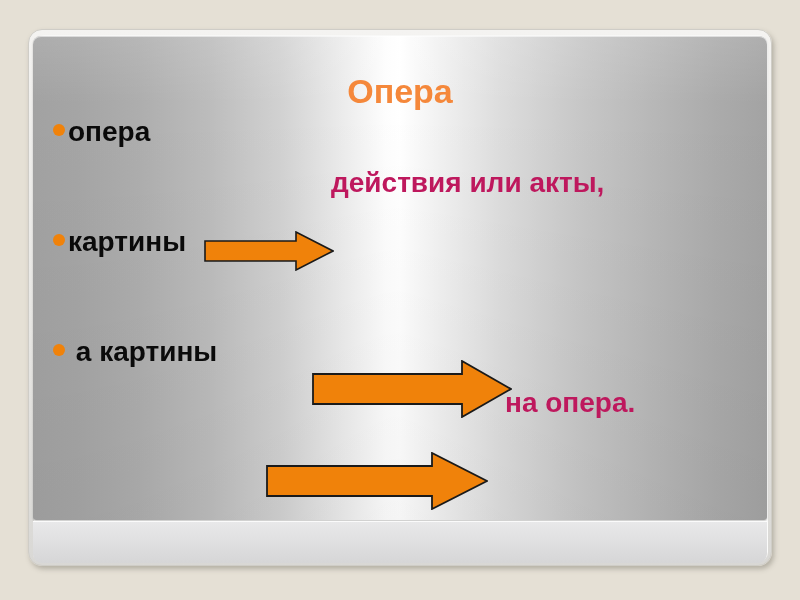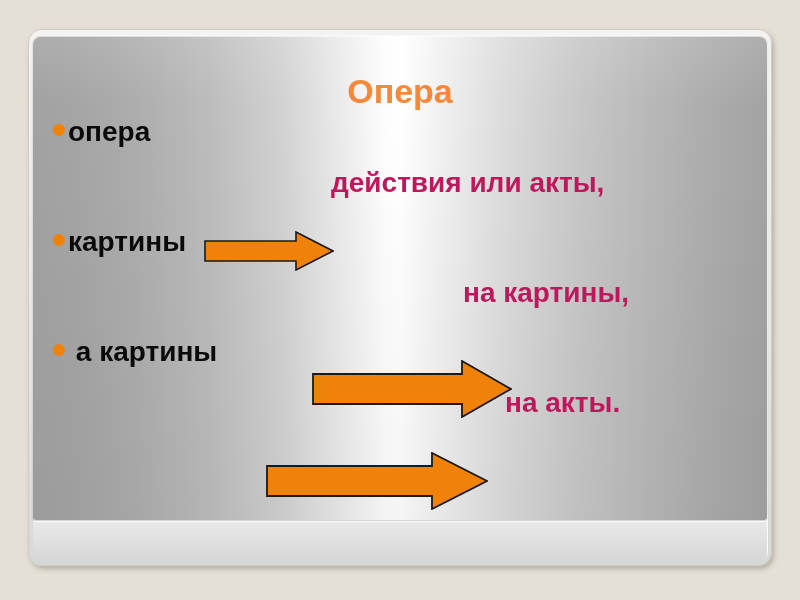--- a/index.html
+++ b/index.html
@@ -180,24 +180,23 @@
   </svg>
   <span class="bullet-tail">действия или акты,</span>
 </div>
 
 <div class="bullet-row" id="row-2">
   <span class="bullet-dot"></span>
   <span class="bullet-label">картины</span>
   <svg class="arrow" id="arrow-2" viewBox="0 0 222 58">
     <polygon points="1,14 166,14 166,1 221,29 166,57 166,44 1,44" fill="#f0820a" stroke="#1a1a1a" stroke-width="1.8" stroke-linejoin="miter"></polygon>
   </svg>
-  <span class="bullet-tail">на картины,</span>
 </div>
 
 <div class="bullet-row" id="row-3">
   <span class="bullet-dot"></span>
   <span class="bullet-label"> а картины</span>
-  <span class="bullet-tail">на акты.</span>
+  <span class="bullet-tail">на опера.</span>
 </div>
 
 <svg class="arrow" id="arrow-3" viewBox="0 0 200 58">
   <polygon points="1,14 150,14 150,1 199,29 150,57 150,44 1,44" fill="#f0820a" stroke="#1a1a1a" stroke-width="1.8" stroke-linejoin="miter"></polygon>
 </svg>
 
 </body></html>

